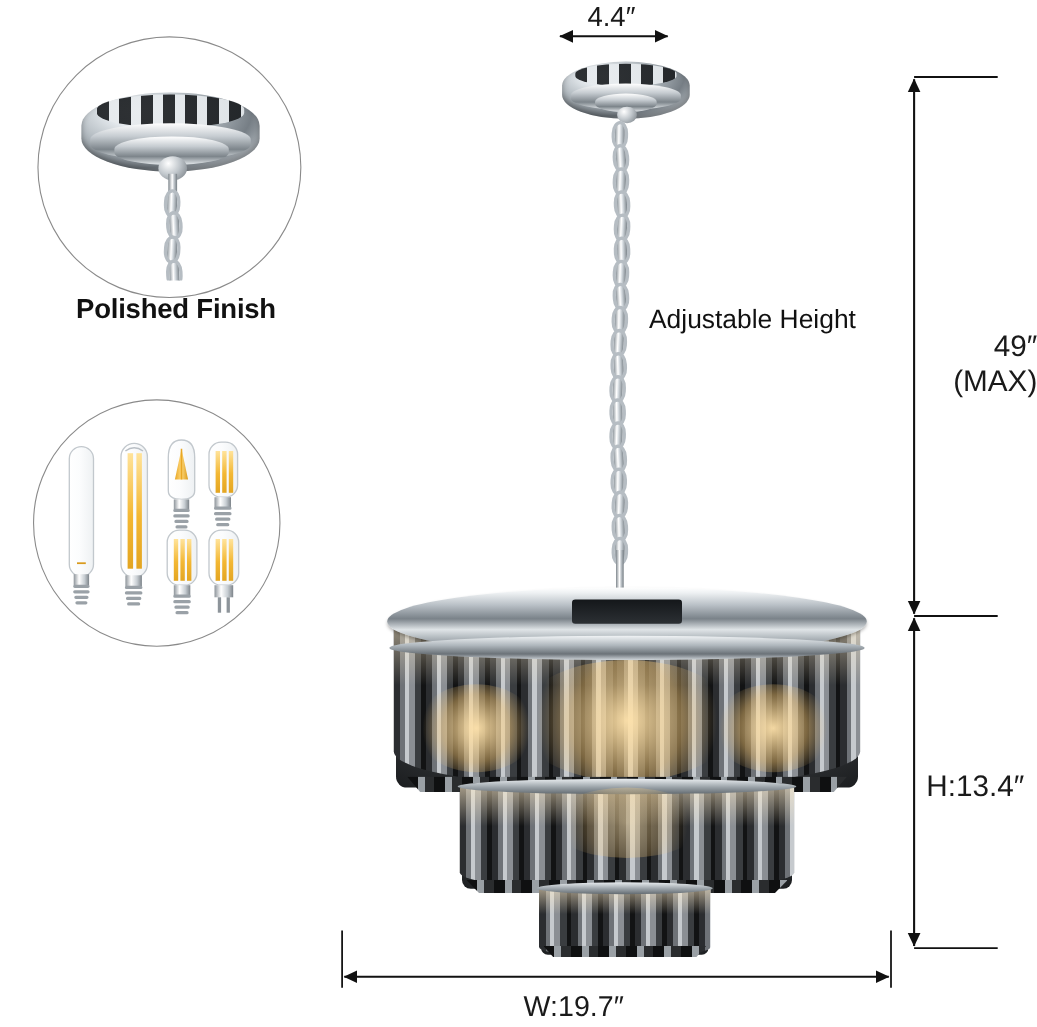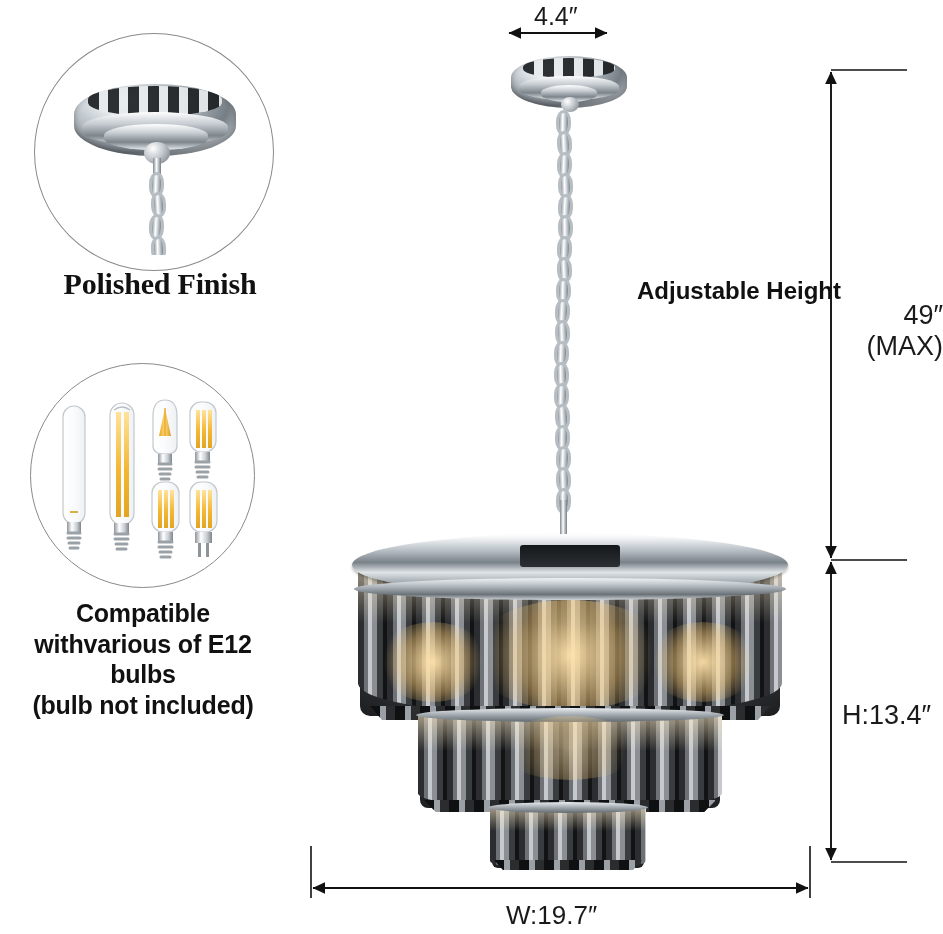--- a/index.html
+++ b/index.html
@@ -35,40 +35,39 @@
 
   
   .callout-caption {
     position: absolute;
     text-align: center;
     font-weight: bold;
     color: #111111;
     line-height: 1.22;
     letter-spacing: -0.2px;
   }
-  .cap-1 { font-size: 30px; font-family: Liberation Serif, serif; }
+  .cap-1 { font-size: 25px; }
   .cap-2 { font-size: 25px; }
 
   
   .dim-label {
     position: absolute;
     color: #1a1a1a;
     white-space: nowrap;
   }
   .dim-top   { font-size: 25px; }
   .dim-right { font-size: 27px; text-align: center; line-height: 1.15; }
   .dim-h     { font-size: 27px; }
   .dim-w     { font-size: 26px; }
   .feature-label {
     position: absolute;
     font-size: 24px;
-    font-weight: bold;
+    font-weight: normal;
     color: #111111;
     white-space: nowrap;
-    margin-left: 47px;
   }
 
   
   #dimlines {
     position: absolute;
     left: 0; top: 0;
     width: 943px; height: 934px;
     pointer-events: none;
   }
 
@@ -274,25 +273,20 @@
       <rect x="150" y="110" width="27" height="50" rx="11" fill="url(#gGlass)" stroke="#c2c8cd" stroke-width="1.2"></rect>
       <rect x="156" y="118" width="4" height="38" fill="url(#gAmber)"></rect>
       <rect x="162" y="118" width="4" height="38" fill="url(#gAmber)"></rect>
       <rect x="168" y="118" width="4" height="38" fill="url(#gAmber)"></rect>
       <rect x="155" y="160" width="17" height="11" fill="url(#gBase)"></rect>
       <rect x="158" y="171" width="3" height="14" fill="#8d949a"></rect>
       <rect x="166" y="171" width="3" height="14" fill="#8d949a"></rect>
     </g>
   </svg>
 
-  <div class="callout-caption cap-2" style="left:8px; top:598px; width:270px;">
-    <div>Compatible</div>
-    <div>withvarious of E12 bulbs</div>
-    <div>(bulb not included)</div>
-  </div>
 
   <div class="abs" style="left:505px; top:52px; width:128px; height:72px;">
     <div class="canopy" style="left:6px;  top:4px;  width:116px; height:52px;"></div>
     <div class="canopy-slots" style="left:18px; top:6px;  width:92px;  height:20px;"></div>
     <div class="canopy-ring" style="left:14px; top:24px; width:100px; height:24px;"></div>
     <div class="canopy-ring" style="left:36px; top:33px; width:56px;  height:17px;"></div>
     <div class="canopy-knob" style="left:56px; top:45px; width:18px;  height:15px;"></div>
   </div>
 
   <div class="chain" style="left:556px; top:110px; height:420px;">
@@ -380,17 +374,17 @@
 
   <div class="dim-label dim-top" style="left:534px; top:2px;">4.4″</div>
 
   <div class="dim-label dim-right" style="left:843px; top:300px; width:100px;text-align:right;">
     <div>49″</div>
     <div>(MAX)</div>
   </div>
 
   <div class="dim-label dim-h" style="left:842px; top:700px;text-align:right;">H:13.4″</div>
 
-  <div class="dim-label dim-w" style="left:506px; top:900px;">W:19.7″</div>
+  <div class="dim-label dim-w" style="left:476px; top:900px;">W:19.7″</div>
 
   <div class="feature-label" style="left:590px; top:277px;">Adjustable Height</div>
 
 </div>
 
 </body></html>

